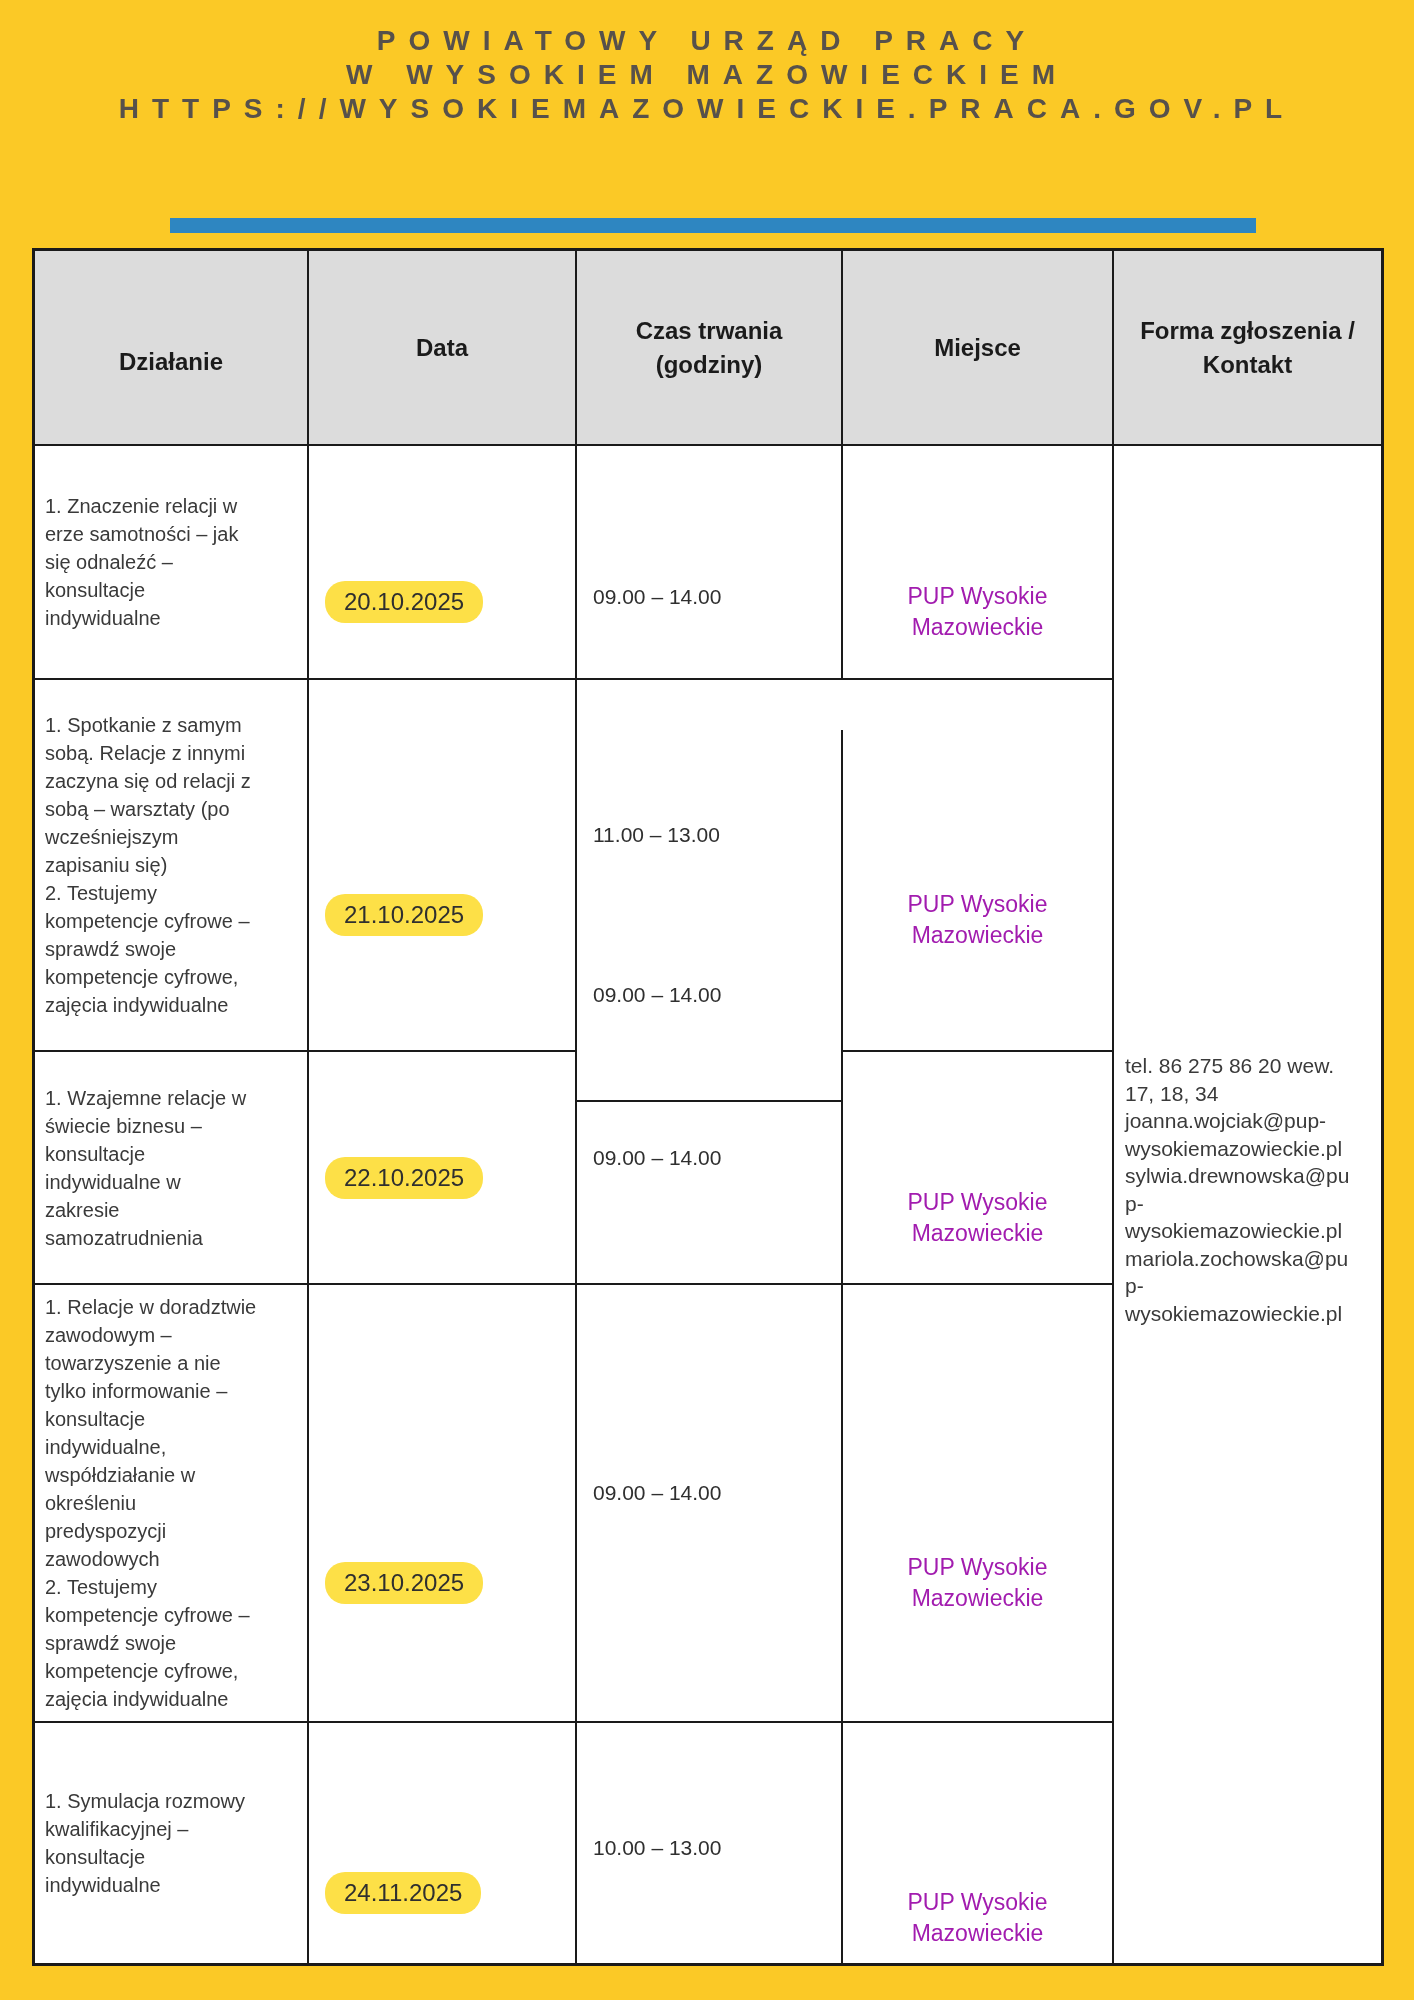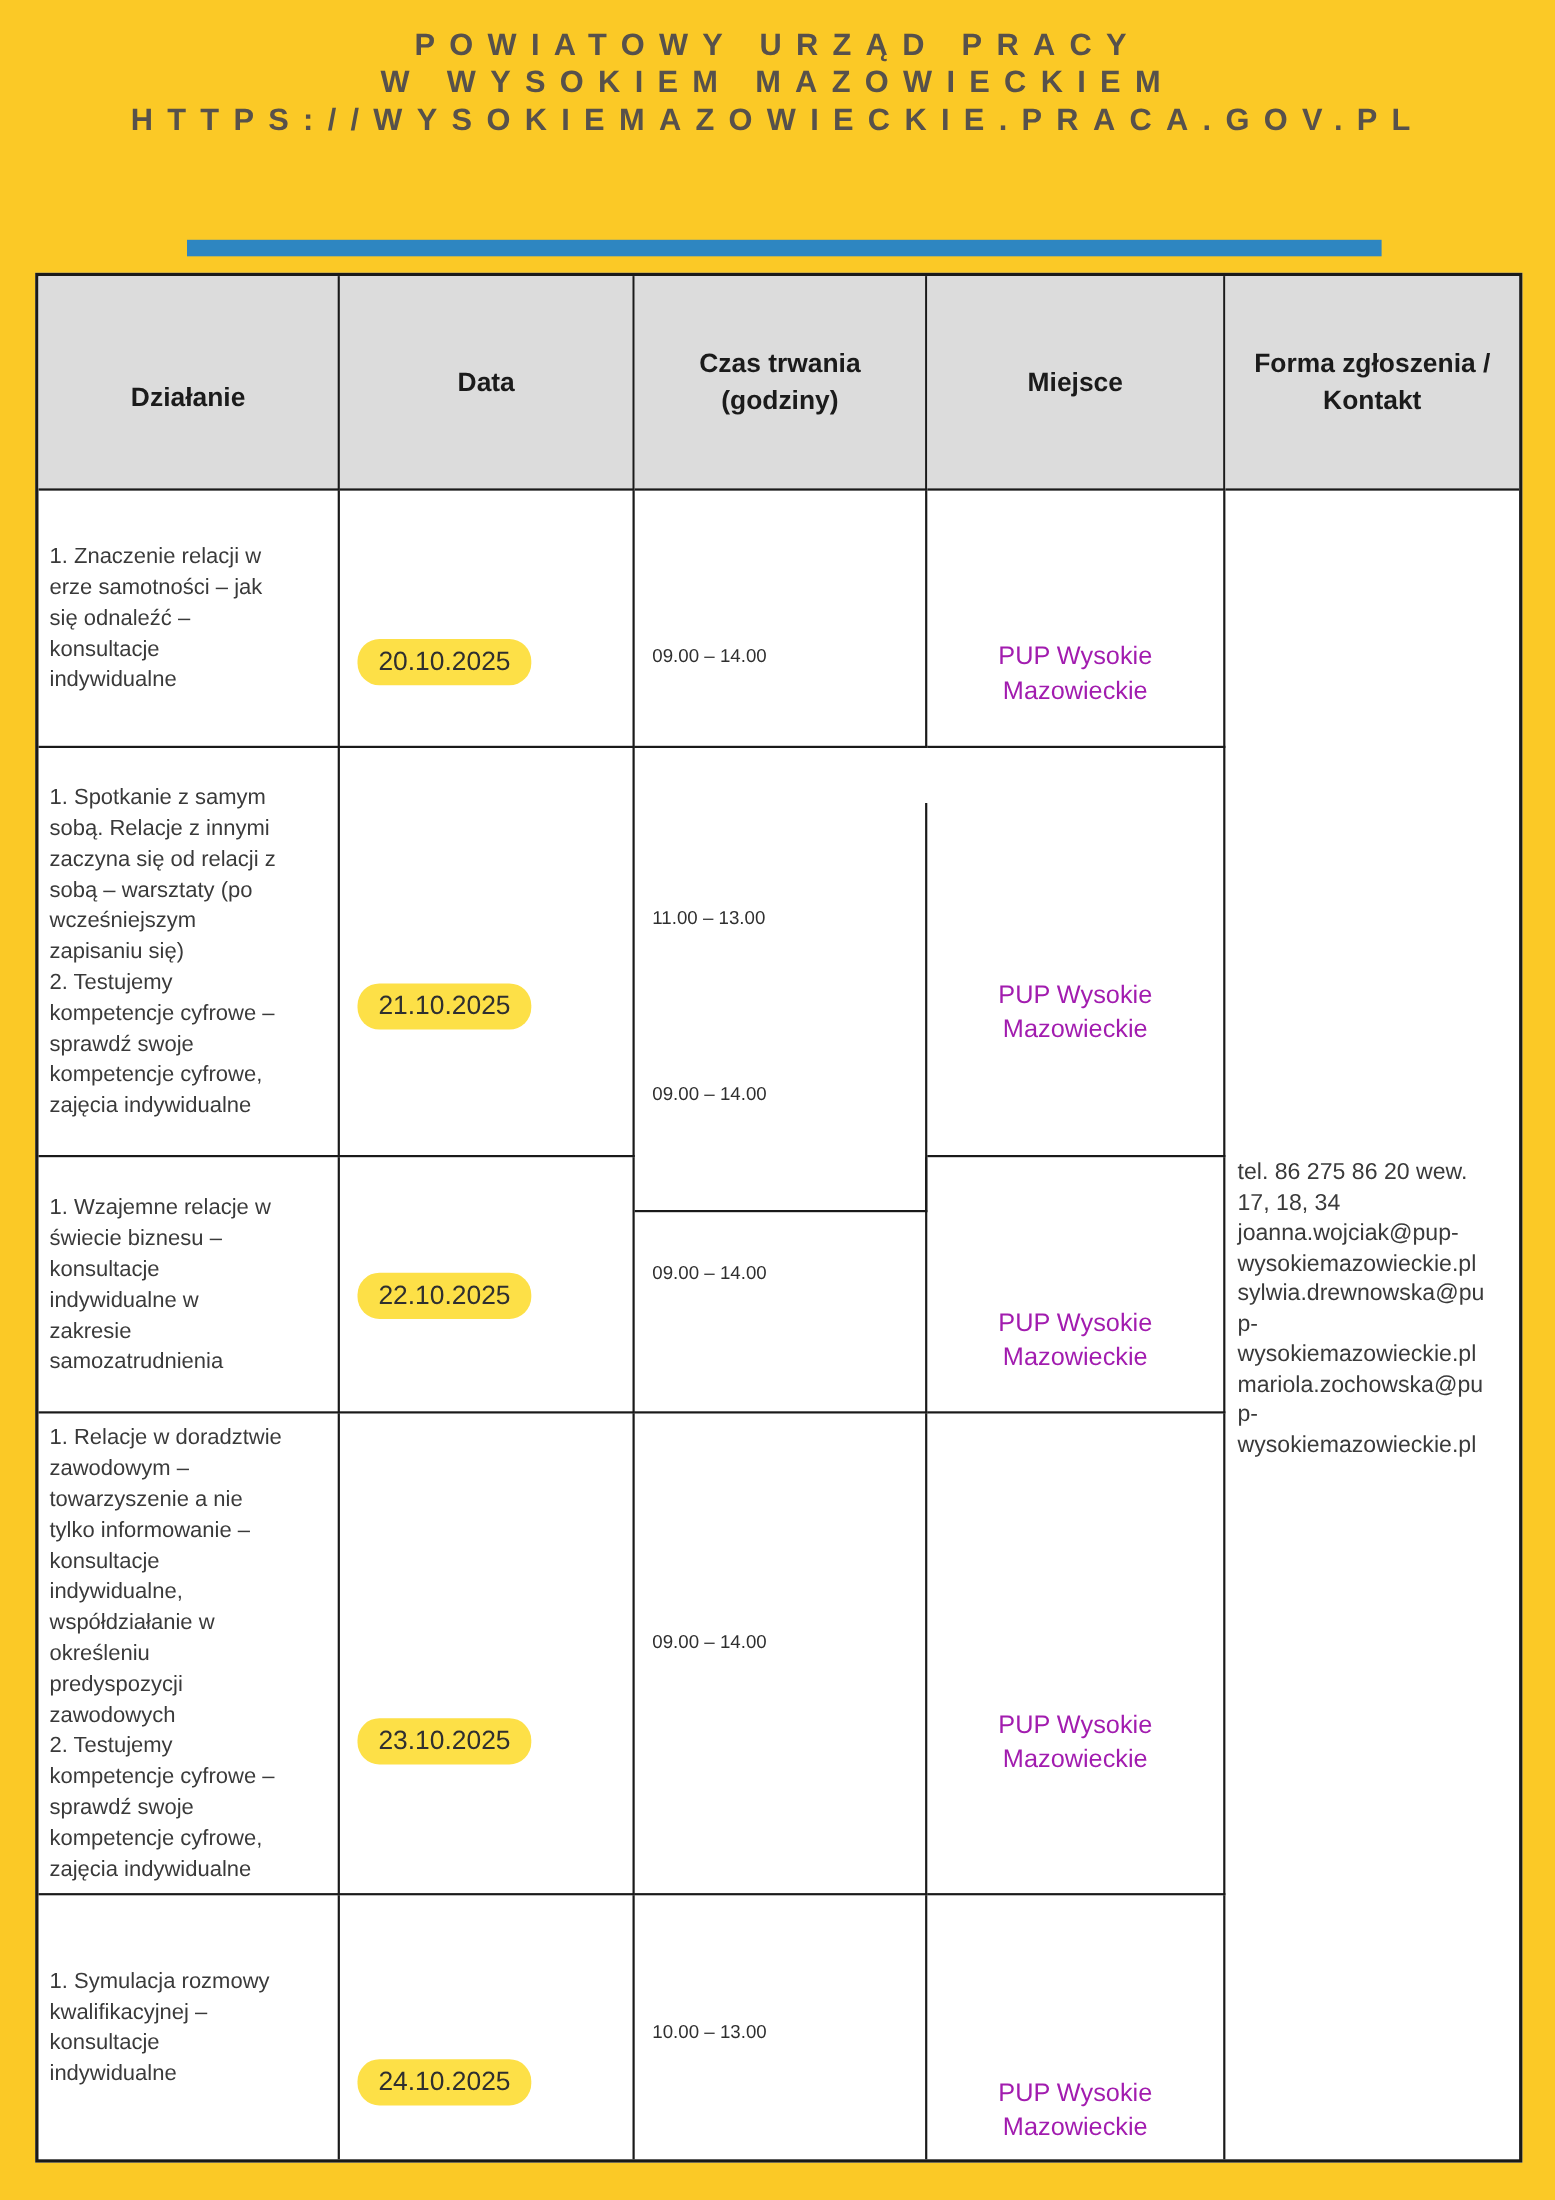--- a/index.html
+++ b/index.html
@@ -77,21 +77,21 @@
     border-radius:20px;
     padding:7px 19px;
     font-size:24px;
     color:#2f2f2f;
     white-space:nowrap;
   }
   .czas{
     display:flex;flex-direction:column;justify-content:center;
     align-items:flex-start;
     padding-left:16px;
-    font-size:17px;line-height:30px;
+    font-size:21px;line-height:30px;
     color:#2f2f2f;
   }
   .gap130{gap:130px;}
   .miejsce{
     display:flex;align-items:center;justify-content:center;
     text-align:center;
     font-size:23px;line-height:31px;
     color:#a21caf;
     white-space:pre-line;
   }
@@ -225,21 +225,21 @@
         <span class="dyM10">09.00 – 14.00</span>
       </div>
     <div class="cell miejsce"><span class="dy80">PUP Wysokie
 Mazowieckie</span></div>
 
     <div class="cell dzialanie last-row">1. Symulacja rozmowy
 kwalifikacyjnej –
 konsultacje
 indywidualne</div>
     <div class="cell data-cell last-row">
-        <span class="pill dy50">24.10.2025</span>
+        <span class="pill dy50">24.11.2025</span>
       </div>
     <div class="cell czas last-row">
         <span class="dy5">10.00 – 13.00</span>
       </div>
     <div class="cell miejsce last-row"><span class="dy75">PUP Wysokie
 Mazowieckie</span></div>
 
   </div>
 </div>
 

